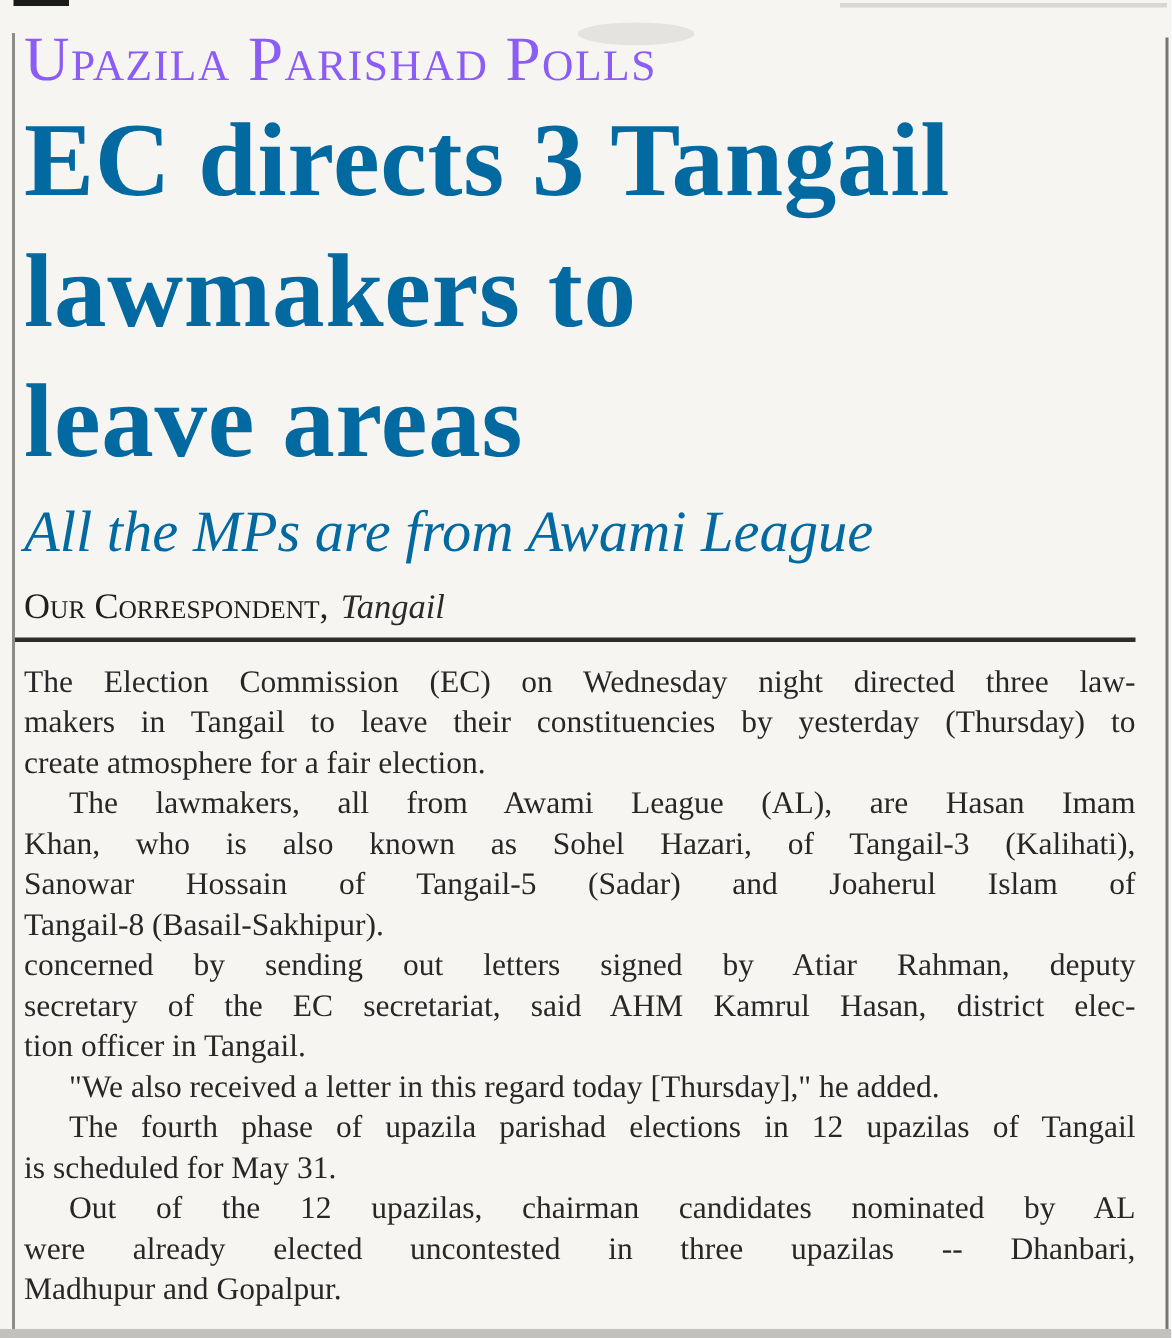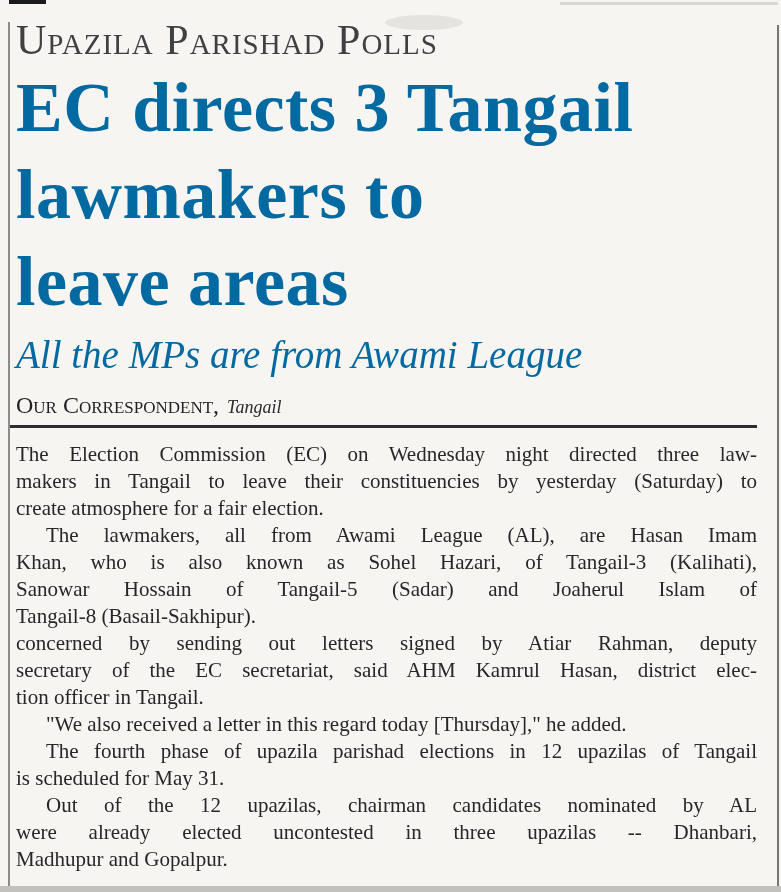--- a/index.html
+++ b/index.html
@@ -39,21 +39,21 @@
     background: #c2c1be;
   }
   .content {
     position: absolute; left: 16px; top: 18px; width: 741px;
   }
   .kicker {
     font-variant: small-caps;
     font-size: 42px;
     line-height: 44px;
     letter-spacing: 1px;
-    color: #404040;
+    color: #8b5cf6;
     font-weight: 500;
   }
   .headline {
     margin-top: 2px;
     font-size: 70px;
     line-height: 87px;
     font-weight: bold;
     letter-spacing: 0.5px;
     color: #0369a1;
   }
@@ -69,21 +69,21 @@
     height: 26px;
   }
   .byline-author {
     font-variant: small-caps;
     font-weight: normal;
     font-size: 24px;
     color: #1f1f1f;
   }
   .byline-location {
     font-style: italic;
-    font-size: 18px;
+    font-size: 23px;
     color: #2a2a2a;
     margin-left: 4px;
   }
   .byline-rule {
     margin-top: 7px;
     margin-left: -6px;
     width: 747px;
     height: 3px;
     background: #2d2d2d;
   }
@@ -131,21 +131,21 @@
 
     <div class="byline">
       <span class="byline-author">Our Correspondent,</span>
       <span class="byline-location">Tangail</span>
     </div>
 
     <div class="byline-rule"></div>
 
     <div class="article-body">
         <div class="body-line">The Election Commission (EC) on Wednesday night directed three law-</div>
-        <div class="body-line">makers in Tangail to leave their constituencies by yesterday (Saturday) to</div>
+        <div class="body-line">makers in Tangail to leave their constituencies by yesterday (Thursday) to</div>
         <div class="body-line last">create atmosphere for a fair election.</div>
         <div class="body-line indent">The lawmakers, all from Awami League (AL), are Hasan Imam</div>
         <div class="body-line">Khan, who is also known as Sohel Hazari, of Tangail-3 (Kalihati),</div>
         <div class="body-line">Sanowar Hossain of Tangail-5 (Sadar) and Joaherul Islam of</div>
         <div class="body-line last">Tangail-8 (Basail-Sakhipur).</div>
         <div class="body-line">concerned by sending out letters signed by Atiar Rahman, deputy</div>
         <div class="body-line">secretary of the EC secretariat, said AHM Kamrul Hasan, district elec-</div>
         <div class="body-line last">tion officer in Tangail.</div>
         <div class="body-line last indent">"We also received a letter in this regard today [Thursday]," he added.</div>
         <div class="body-line indent">The fourth phase of upazila parishad elections in 12 upazilas of Tangail</div>

